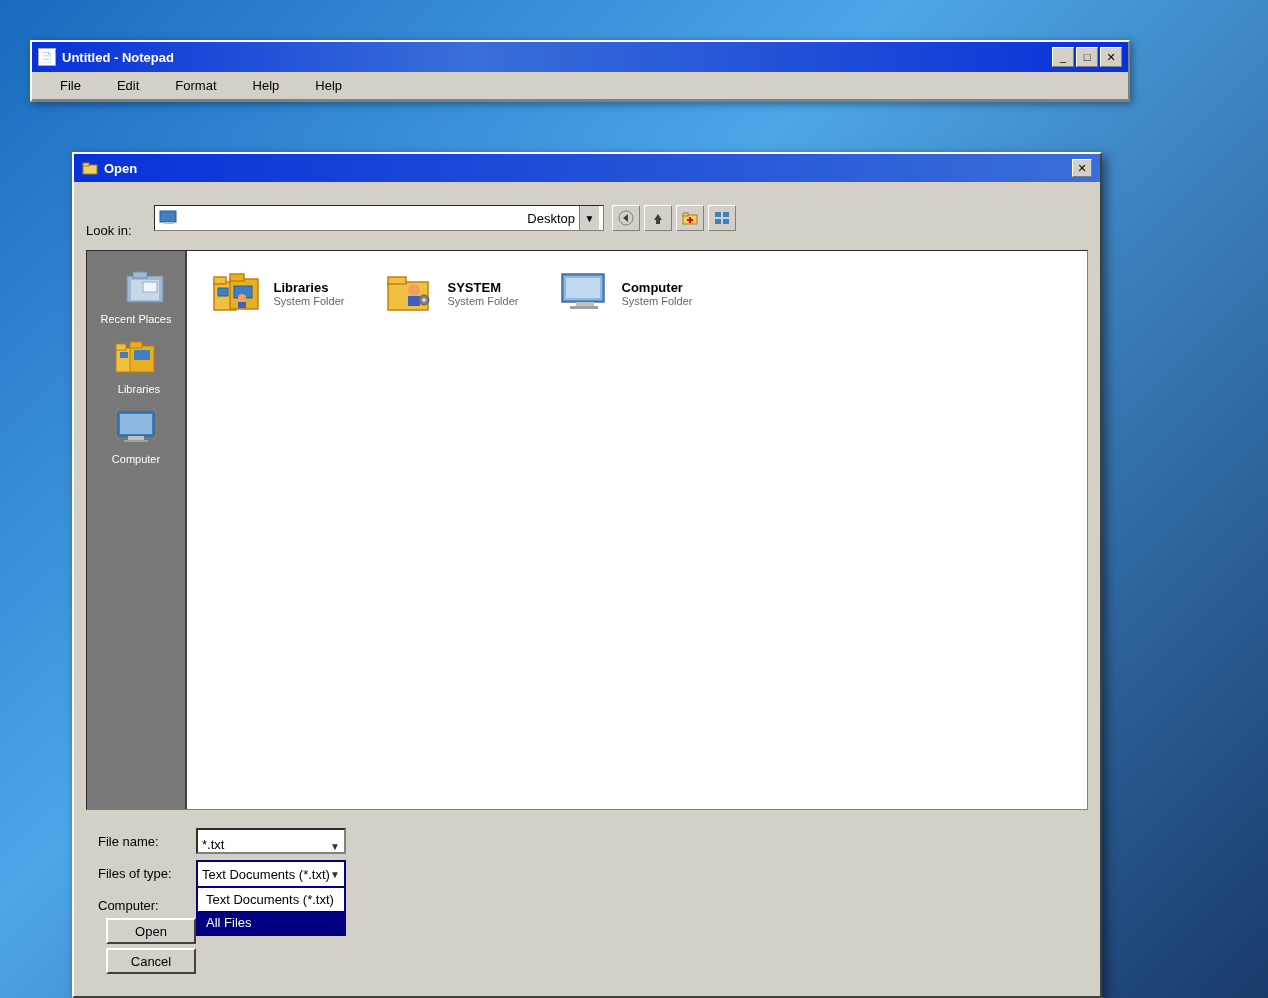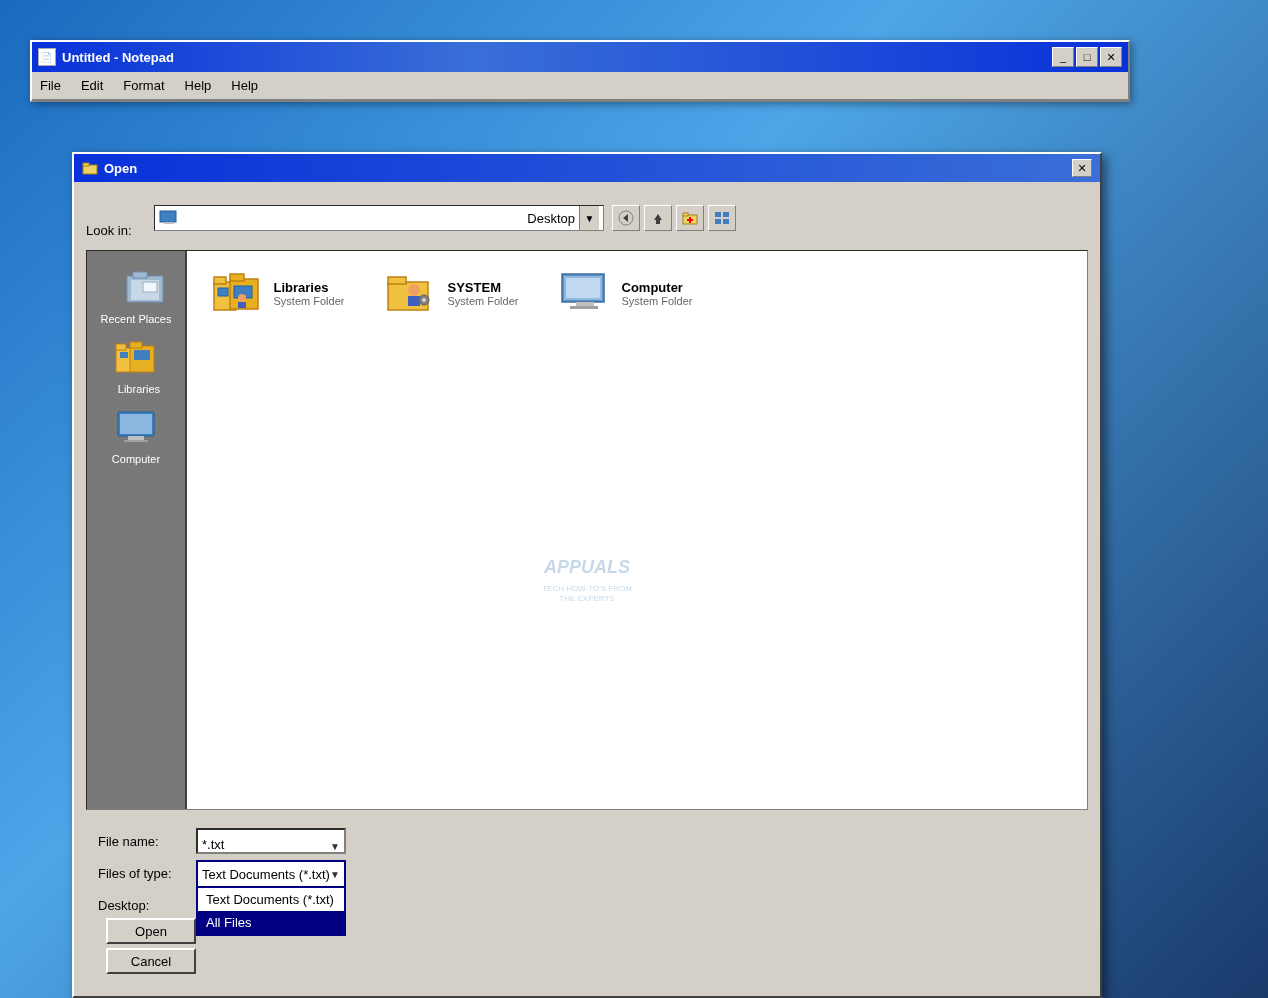--- a/index.html
+++ b/index.html
@@ -76,22 +76,22 @@
       cursor: pointer;
       color: #000;
     }
 
     
     .menu-bar {
       background: #d4d0c8;
       height: 28px;
       display: flex;
       align-items: center;
-      padding: 0 0;
-      gap: 4px;
+      padding: 0 20px;
+      gap: 20px;
       border-bottom: 1px solid #808080;
     }
 
     .menu-item {
       padding: 3px 8px;
       font-size: 13px;
       cursor: pointer;
       color: #000;
     }
 
@@ -621,27 +621,20 @@
                   <rect x="10" y="36" width="28" height="3" fill="#a0a0a0"></rect>
                 </svg>
               </div>
               <div class="file-item-text">
                 <span class="file-item-name">Computer</span>
                 <span class="file-item-type">System Folder</span>
               </div>
             </div>
           </div>
 
-          <div class="watermark">
-            <svg width="200" height="80" viewBox="0 0 200 80">
-              <text x="50%" y="40" text-anchor="middle" font-size="18" fill="#6090c0" font-style="italic" font-weight="bold">APPUALS</text>
-              <text x="50%" y="58" text-anchor="middle" font-size="8" fill="#6090c0">TECH HOW-TO'S FROM</text>
-              <text x="50%" y="68" text-anchor="middle" font-size="8" fill="#6090c0">THE EXPERTS</text>
-            </svg>
-          </div>
         </div>
       </div>
 
       <div class="bottom-controls">
         <div class="row-with-buttons">
           <div class="rows-section">
 
             <div class="control-row">
               <span class="control-label">File name:</span>
               <div class="control-input">
@@ -658,21 +651,21 @@
                   <span class="control-dropdown-arrow">▼</span>
                 </div>
                 <div class="dropdown-options">
                   <div class="dropdown-option">Text Documents (*.txt)</div>
                   <div class="dropdown-option selected">All Files</div>
                 </div>
               </div>
             </div>
 
             <div class="encoding-row">
-              <span class="control-label">Desktop:</span>
+              <span class="control-label">Computer:</span>
               <div class="control-input" style="max-width:440px;">
                 <span style="font-size:13px;"></span>
                 <span class="control-dropdown-arrow">▼</span>
               </div>
             </div>
           </div>
 
           <div class="action-btns">
             <div class="action-btn">Open</div>
             <div class="action-btn">Cancel</div>

